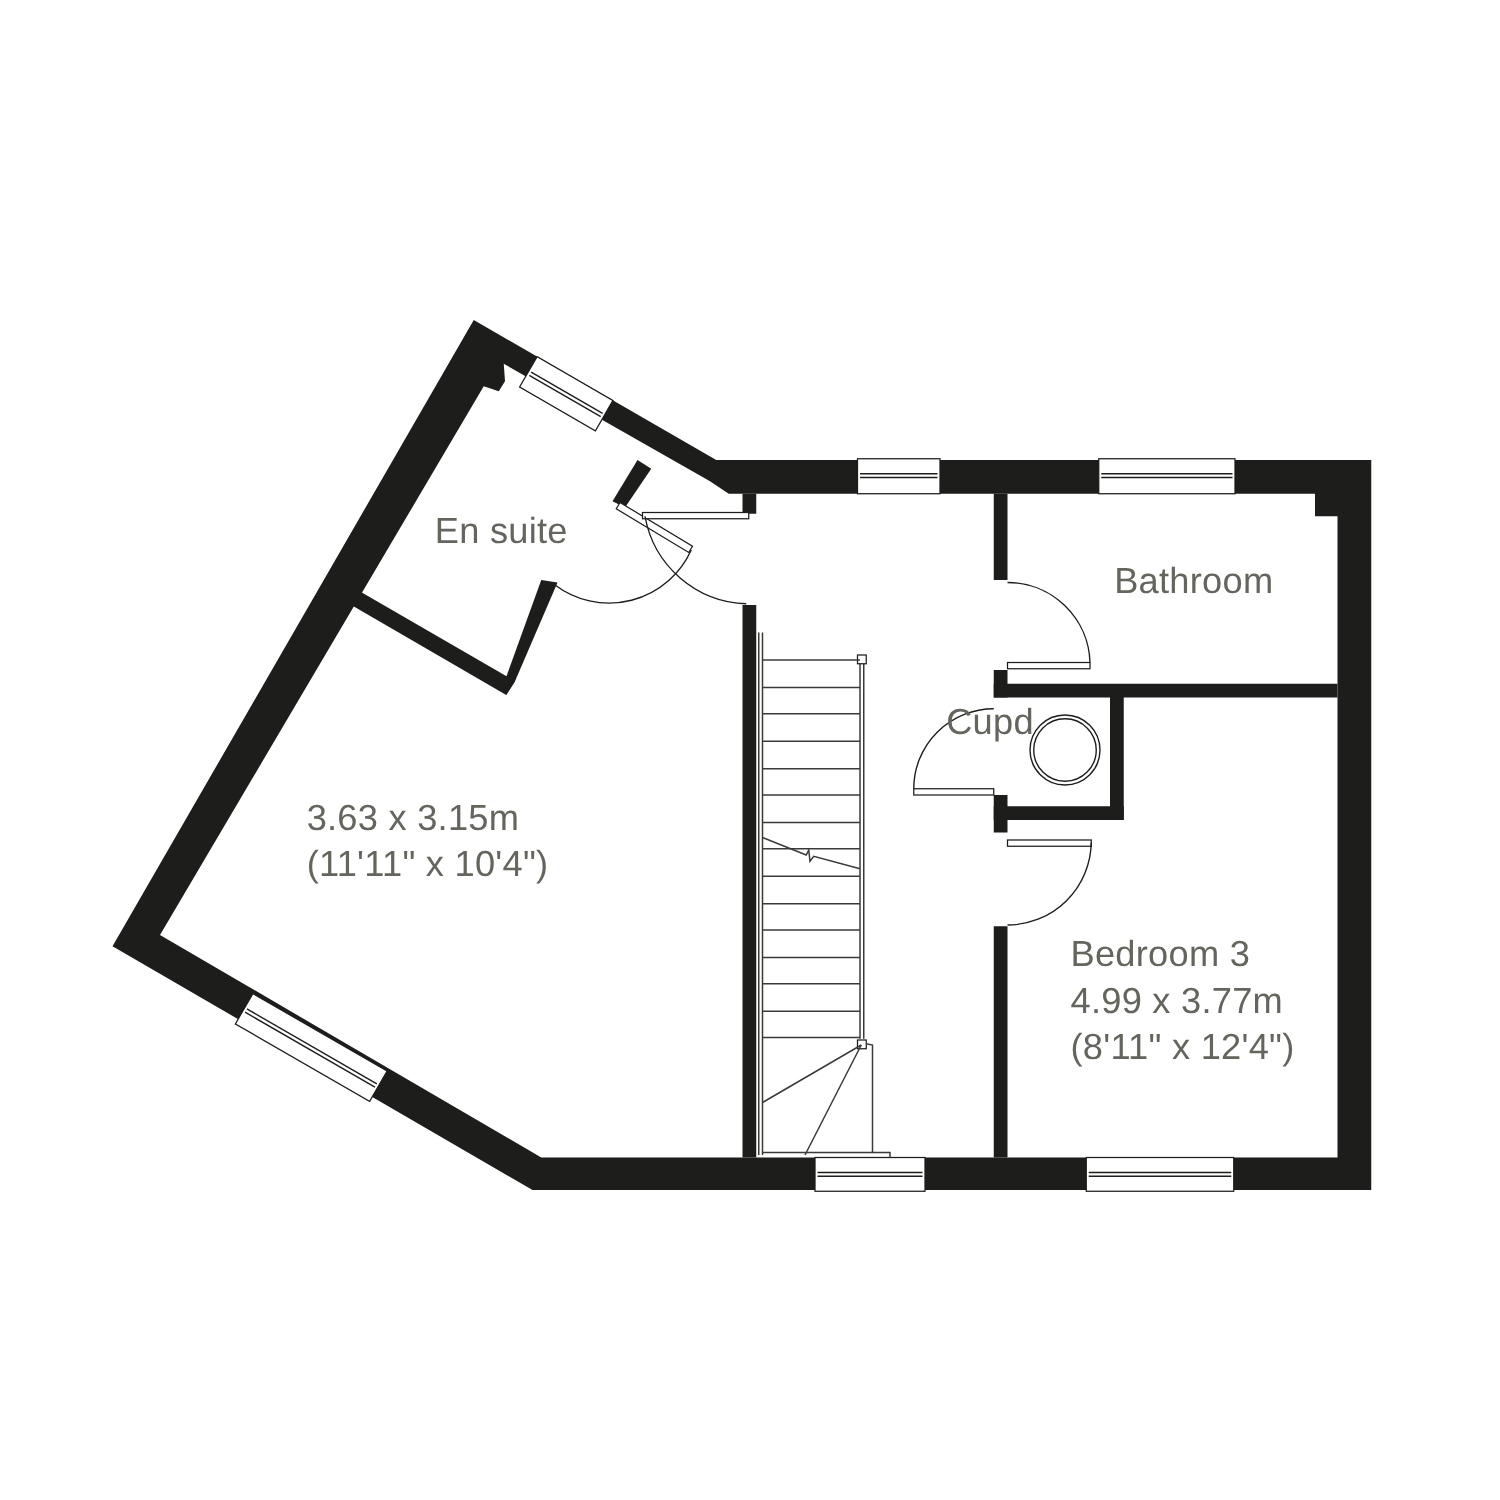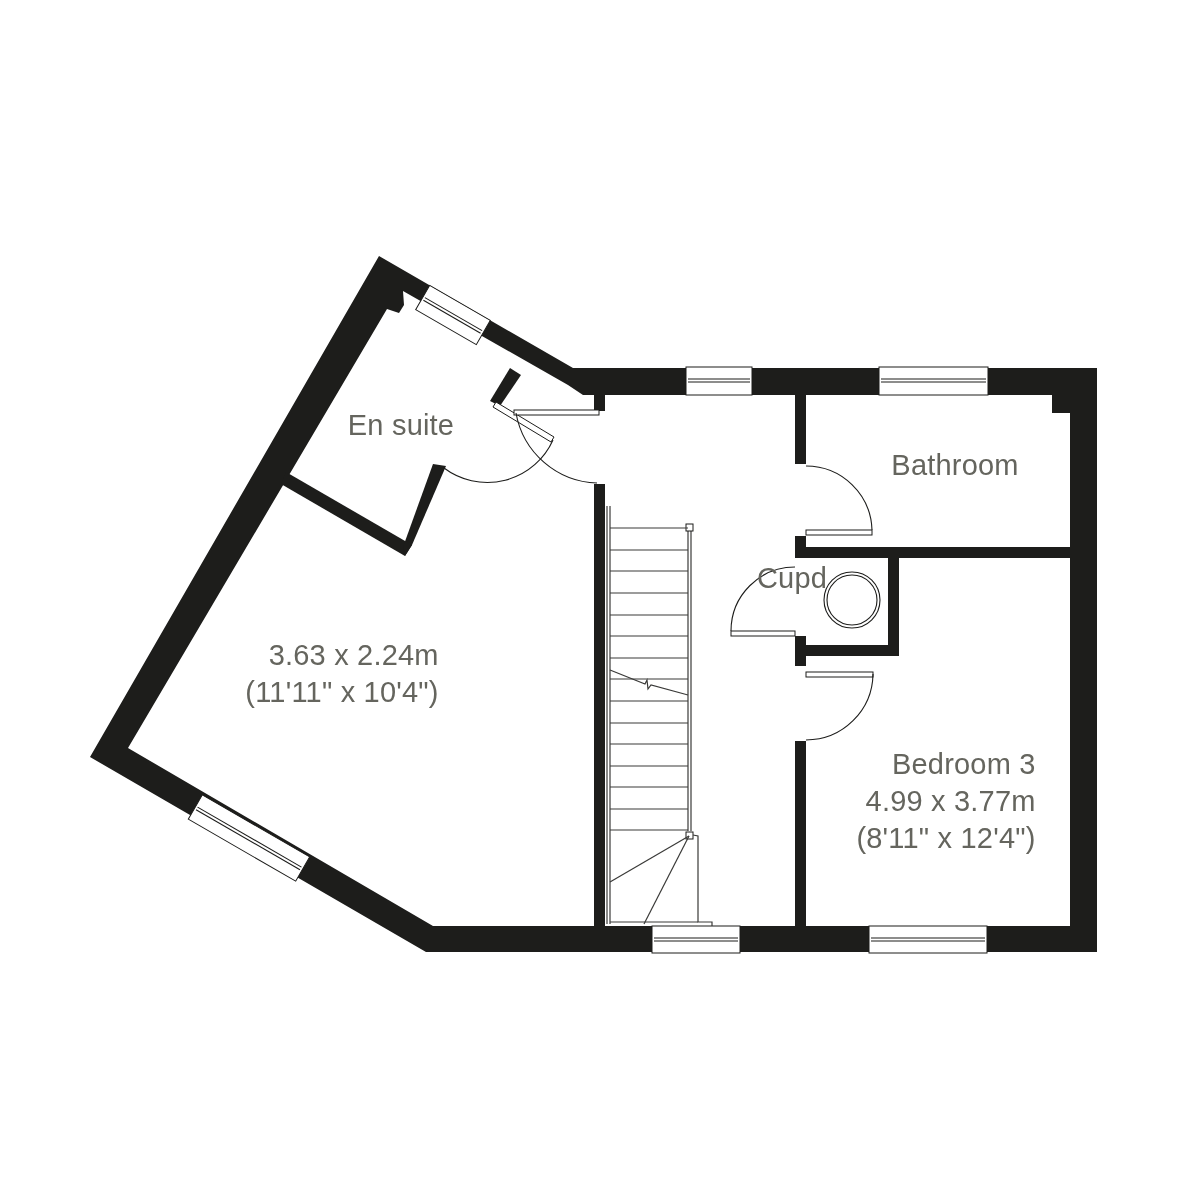--- a/index.html
+++ b/index.html
@@ -3,21 +3,21 @@
 <meta charset="utf-8">
 <style>
   html, body { margin: 0; padding: 0; background: #ffffff; }
   body { width: 1200px; height: 1200px; overflow: hidden; position: relative; font-family: "Liberation Sans", "DejaVu Sans", sans-serif; }
   #plan { position: absolute; left: 0; top: 0; width: 1200px; height: 1200px; }
   .wall { fill: #1d1d1b; }
   .win { fill: #ffffff; stroke: #1d1d1b; stroke-width: 1; }
   .thin { fill: none; stroke: #1d1d1b; stroke-width: 1.1; }
   .leaf { fill: #ffffff; stroke: #1d1d1b; stroke-width: 1; }
   .stair { fill: none; stroke: #3a3a38; stroke-width: 1.2; }
-  .label { position: absolute; color: #65655e; font-size: 29px; text-align: right; line-height: 37px; white-space: nowrap; transform: translateX(-50%); letter-spacing: 0.2px; }
+  .label { position: absolute; color: #65655e; font-size: 29px; text-align: left; line-height: 37px; white-space: nowrap; transform: translateX(-50%); letter-spacing: 0.2px; }
   .label span { display: block; }
 </style>
 </head>
 <body>
 
 <svg id="plan" viewBox="0 0 1200 1200" xmlns="http://www.w3.org/2000/svg">
 
   <path class="wall" fill-rule="evenodd" d="M379,256 L573,368 L1097,368 L1097,952 L426,952 L90,757 Z
            M404,305 L399,313 L387,309 L128,748 L433,926 L1070,926 L1070,413 L1052,413 L1052,395 L583,395 L568,385 L403,291 Z"></path>
 
@@ -135,20 +135,20 @@
 <div class="label" style="left:401px; top:407px;">
   <span>En suite</span>
 </div>
 <div class="label" style="left:955px; top:447px;">
   <span>Bathroom</span>
 </div>
 <div class="label" style="left:792px; top:560px;">
   <span>Cupd</span>
 </div>
 <div class="label" style="left:342px; top:637px;">
-  <span>3.63 x 2.24m</span>
+  <span>3.63 x 3.15m</span>
   <span>(11'11" x 10'4")</span>
 </div>
 <div class="label" style="left:946px; top:746px;">
   <span>Bedroom 3</span>
   <span>4.99 x 3.77m</span>
   <span>(8'11" x 12'4")</span>
 </div>
 
 </body></html>

